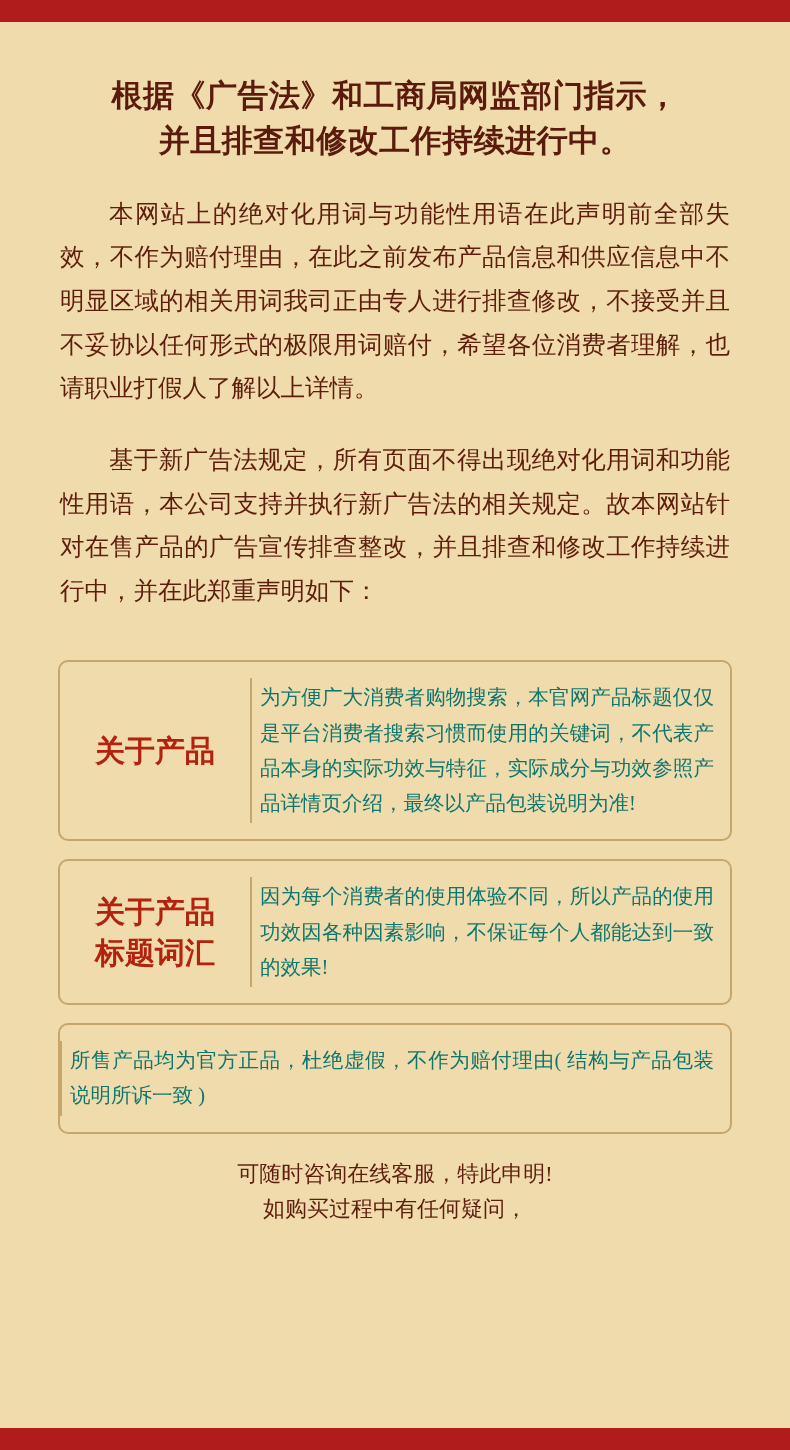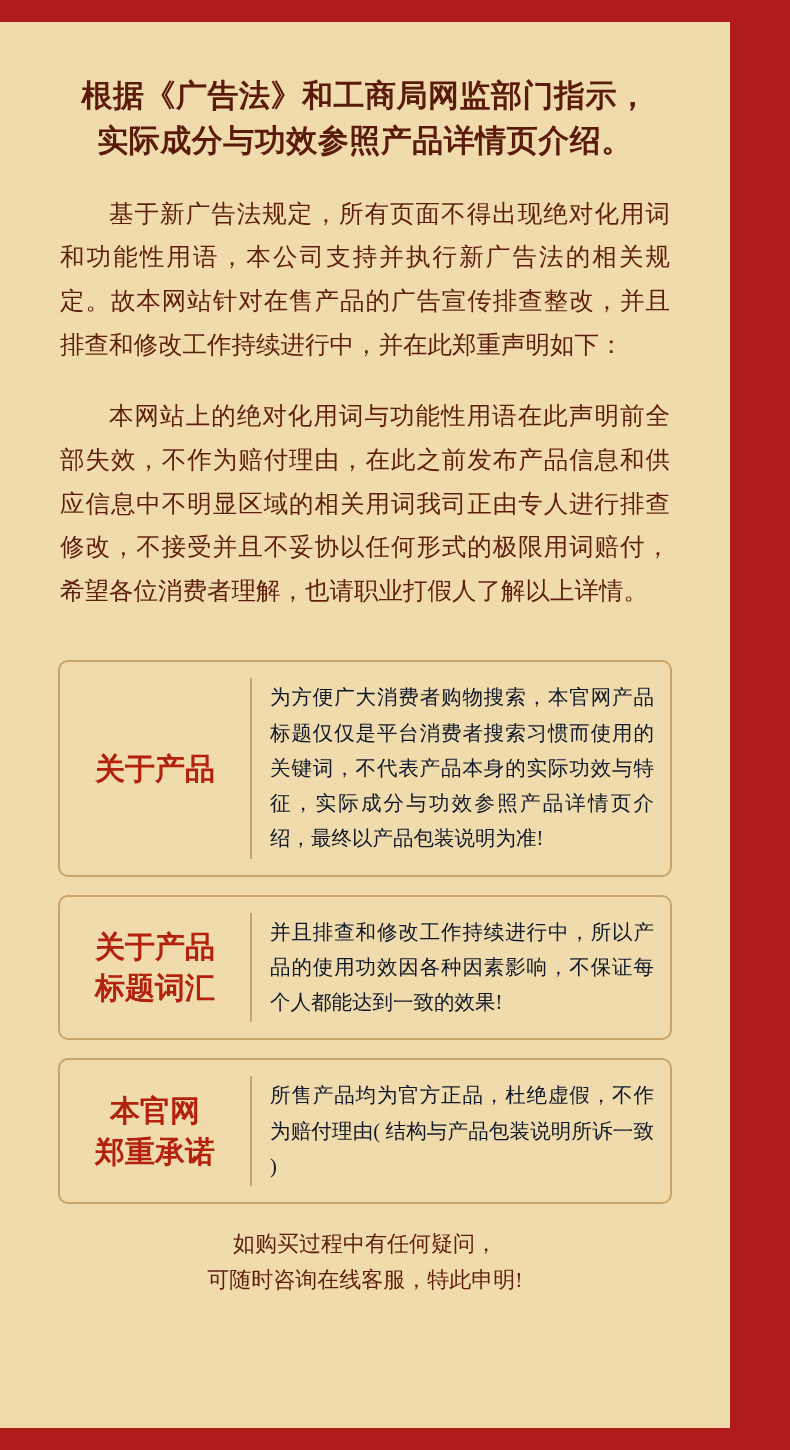--- a/index.html
+++ b/index.html
@@ -31,21 +31,21 @@
     position: absolute;
     bottom: 0; left: 0;
     width: 790px;
     height: 22px;
     background: #b01c1c;
   }
   .panel {
     position: absolute;
     top: 22px;
     left: 0;
-    width: 730px;
+    width: 790px;
     height: 1406px;
     background: #f0dbac;
     box-sizing: border-box;
     padding: 0 58px;
   }
   .heading {
     margin: 0;
     padding-top: 52px;
     text-align: center;
     color: #5a1a0c;
@@ -100,24 +100,24 @@
     box-sizing: border-box;
   }
   .card-divider {
     width: 2px;
     background: #c8a56a;
     margin: 16px 0;
     flex: 0 0 2px;
   }
   .card-body {
     flex: 1 1 auto;
-    color: #0f172a;
+    color: #0f766e;
     font-size: 20.5px;
     line-height: 1.72;
-    padding: 18px 16px 18px 18px;
+    padding: 18px 16px 18px 8px;
     text-align: justify;
     box-sizing: border-box;
   }
   .footer {
     margin-top: 22px;
     text-align: center;
     color: #5e1e0e;
     font-size: 22px;
     line-height: 1.62;
   }
@@ -127,59 +127,55 @@
 <body>
 
 <div class="page">
 
   <div class="top-bar"></div>
 
   <div class="panel">
 
     <h1 class="heading">
       <span>根据《广告法》和工商局网监部门指示，</span>
-      <span class="line2">实际成分与功效参照产品详情页介绍。</span>
+      <span class="line2">并且排查和修改工作持续进行中。</span>
     </h1>
 
+    <p class="para second">本网站上的绝对化用词与功能性用语在此声明前全部失效，不作为赔付理由，在此之前发布产品信息和供应信息中不明显区域的相关用词我司正由专人进行排查修改，不接受并且不妥协以任何形式的极限用词赔付，希望各位消费者理解，也请职业打假人了解以上详情。</p>
+
     <p class="para first">基于新广告法规定，所有页面不得出现绝对化用词和功能性用语，本公司支持并执行新广告法的相关规定。故本网站针对在售产品的广告宣传排查整改，并且排查和修改工作持续进行中，并在此郑重声明如下：</p>
-
-    <p class="para second">本网站上的绝对化用词与功能性用语在此声明前全部失效，不作为赔付理由，在此之前发布产品信息和供应信息中不明显区域的相关用词我司正由专人进行排查修改，不接受并且不妥协以任何形式的极限用词赔付，希望各位消费者理解，也请职业打假人了解以上详情。</p>
 
     <div class="cards">
 
       <div class="card">
         <div class="card-title">
           <span>关于产品</span>
         </div>
         <div class="card-divider"></div>
         <div class="card-body">为方便广大消费者购物搜索，本官网产品标题仅仅是平台消费者搜索习惯而使用的关键词，不代表产品本身的实际功效与特征，实际成分与功效参照产品详情页介绍，最终以产品包装说明为准!</div>
       </div>
 
       <div class="card">
         <div class="card-title">
           <span>关于产品</span>
           <span>标题词汇</span>
         </div>
         <div class="card-divider"></div>
-        <div class="card-body">并且排查和修改工作持续进行中，所以产品的使用功效因各种因素影响，不保证每个人都能达到一致的效果!</div>
+        <div class="card-body">因为每个消费者的使用体验不同，所以产品的使用功效因各种因素影响，不保证每个人都能达到一致的效果!</div>
       </div>
 
       <div class="card">
-        <div class="card-title">
-          <span>本官网</span>
-          <span>郑重承诺</span>
-        </div>
         <div class="card-divider"></div>
         <div class="card-body">所售产品均为官方正品，杜绝虚假，不作为赔付理由( 结构与产品包装说明所诉一致 )</div>
       </div>
 
     </div>
 
     <div class="footer">
+      <span>可随时咨询在线客服，特此申明!</span>
       <span>如购买过程中有任何疑问，</span>
-      <span>可随时咨询在线客服，特此申明!</span>
     </div>
 
   </div>
 
   <div class="bottom-bar"></div>
 
 </div>
 
 </body></html>

